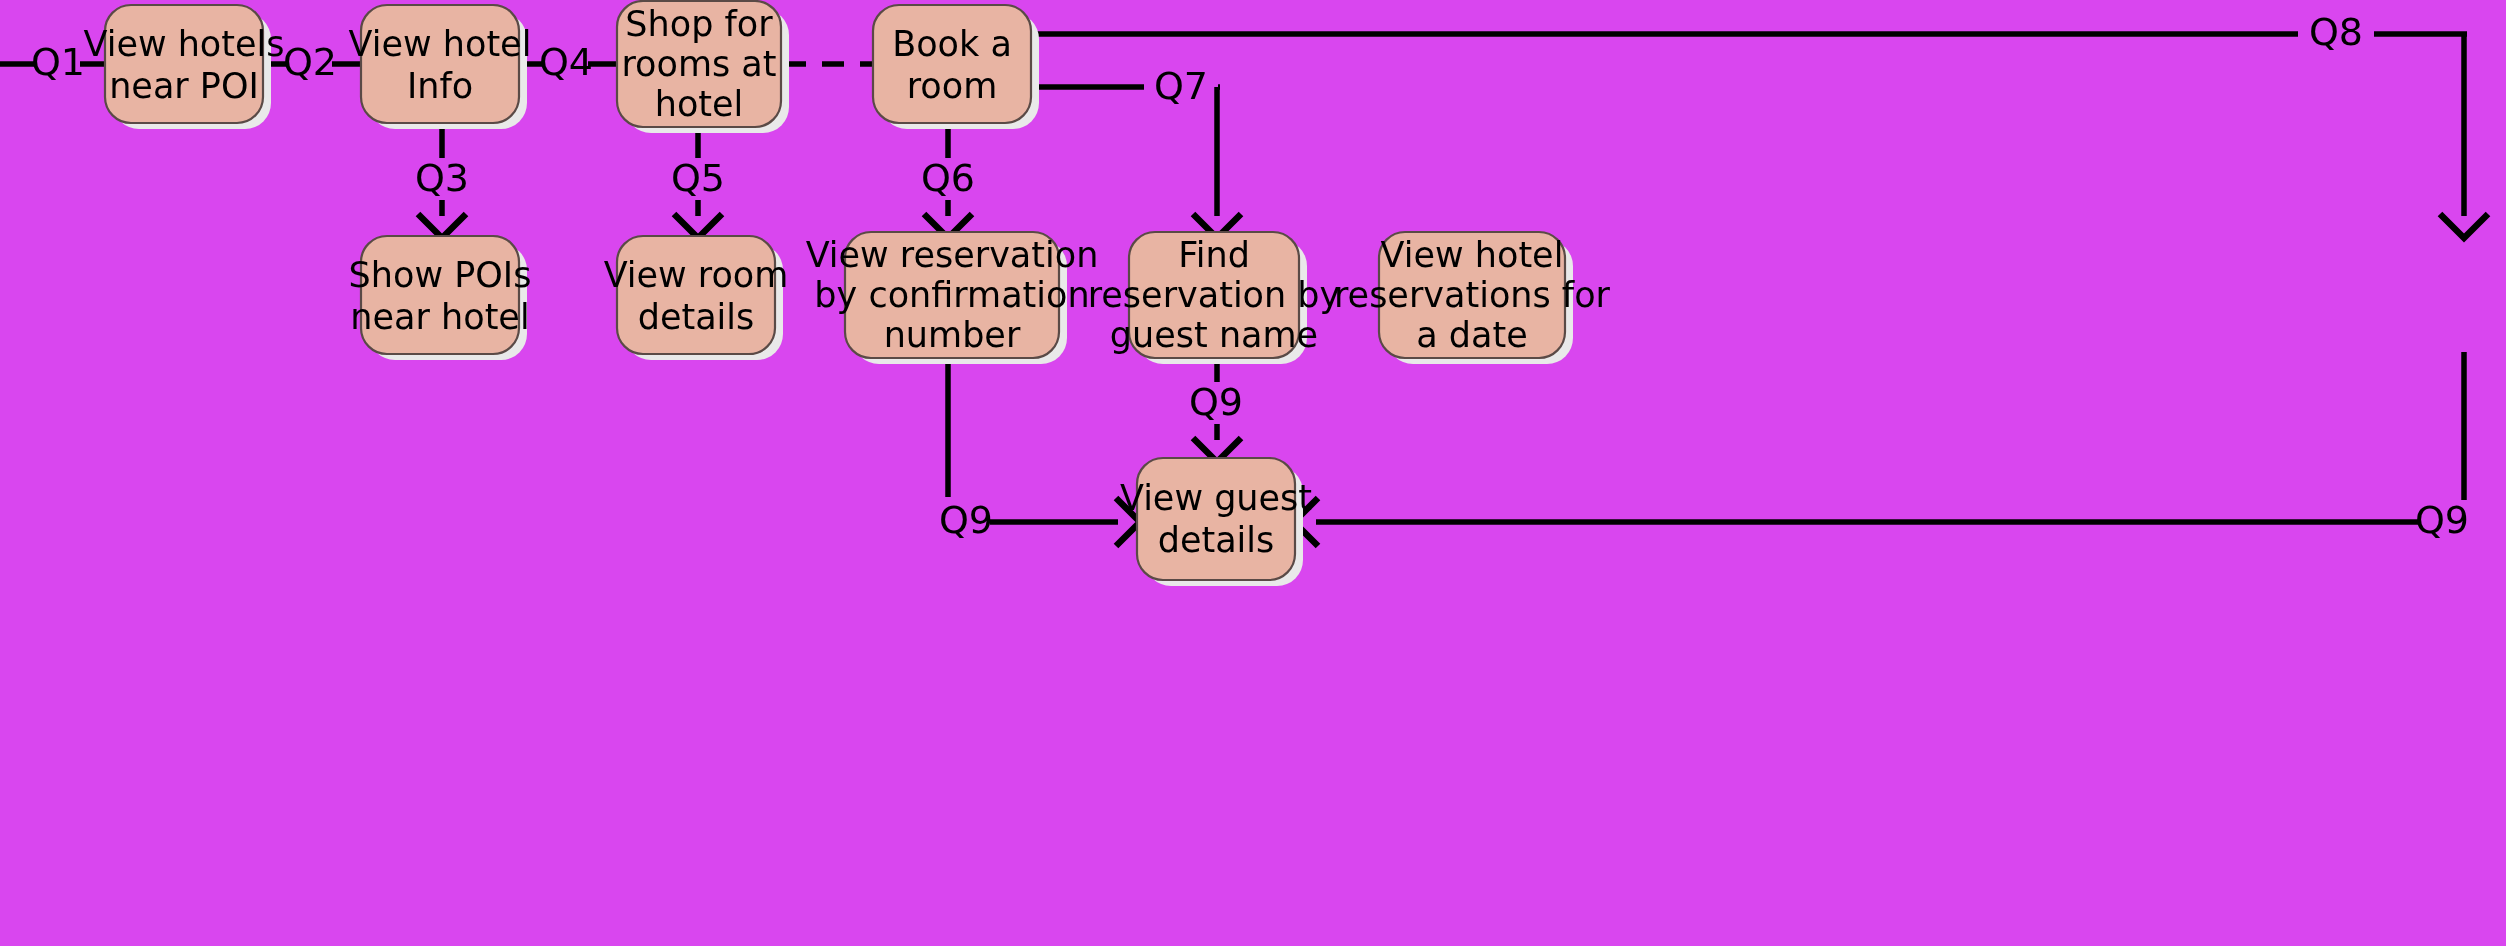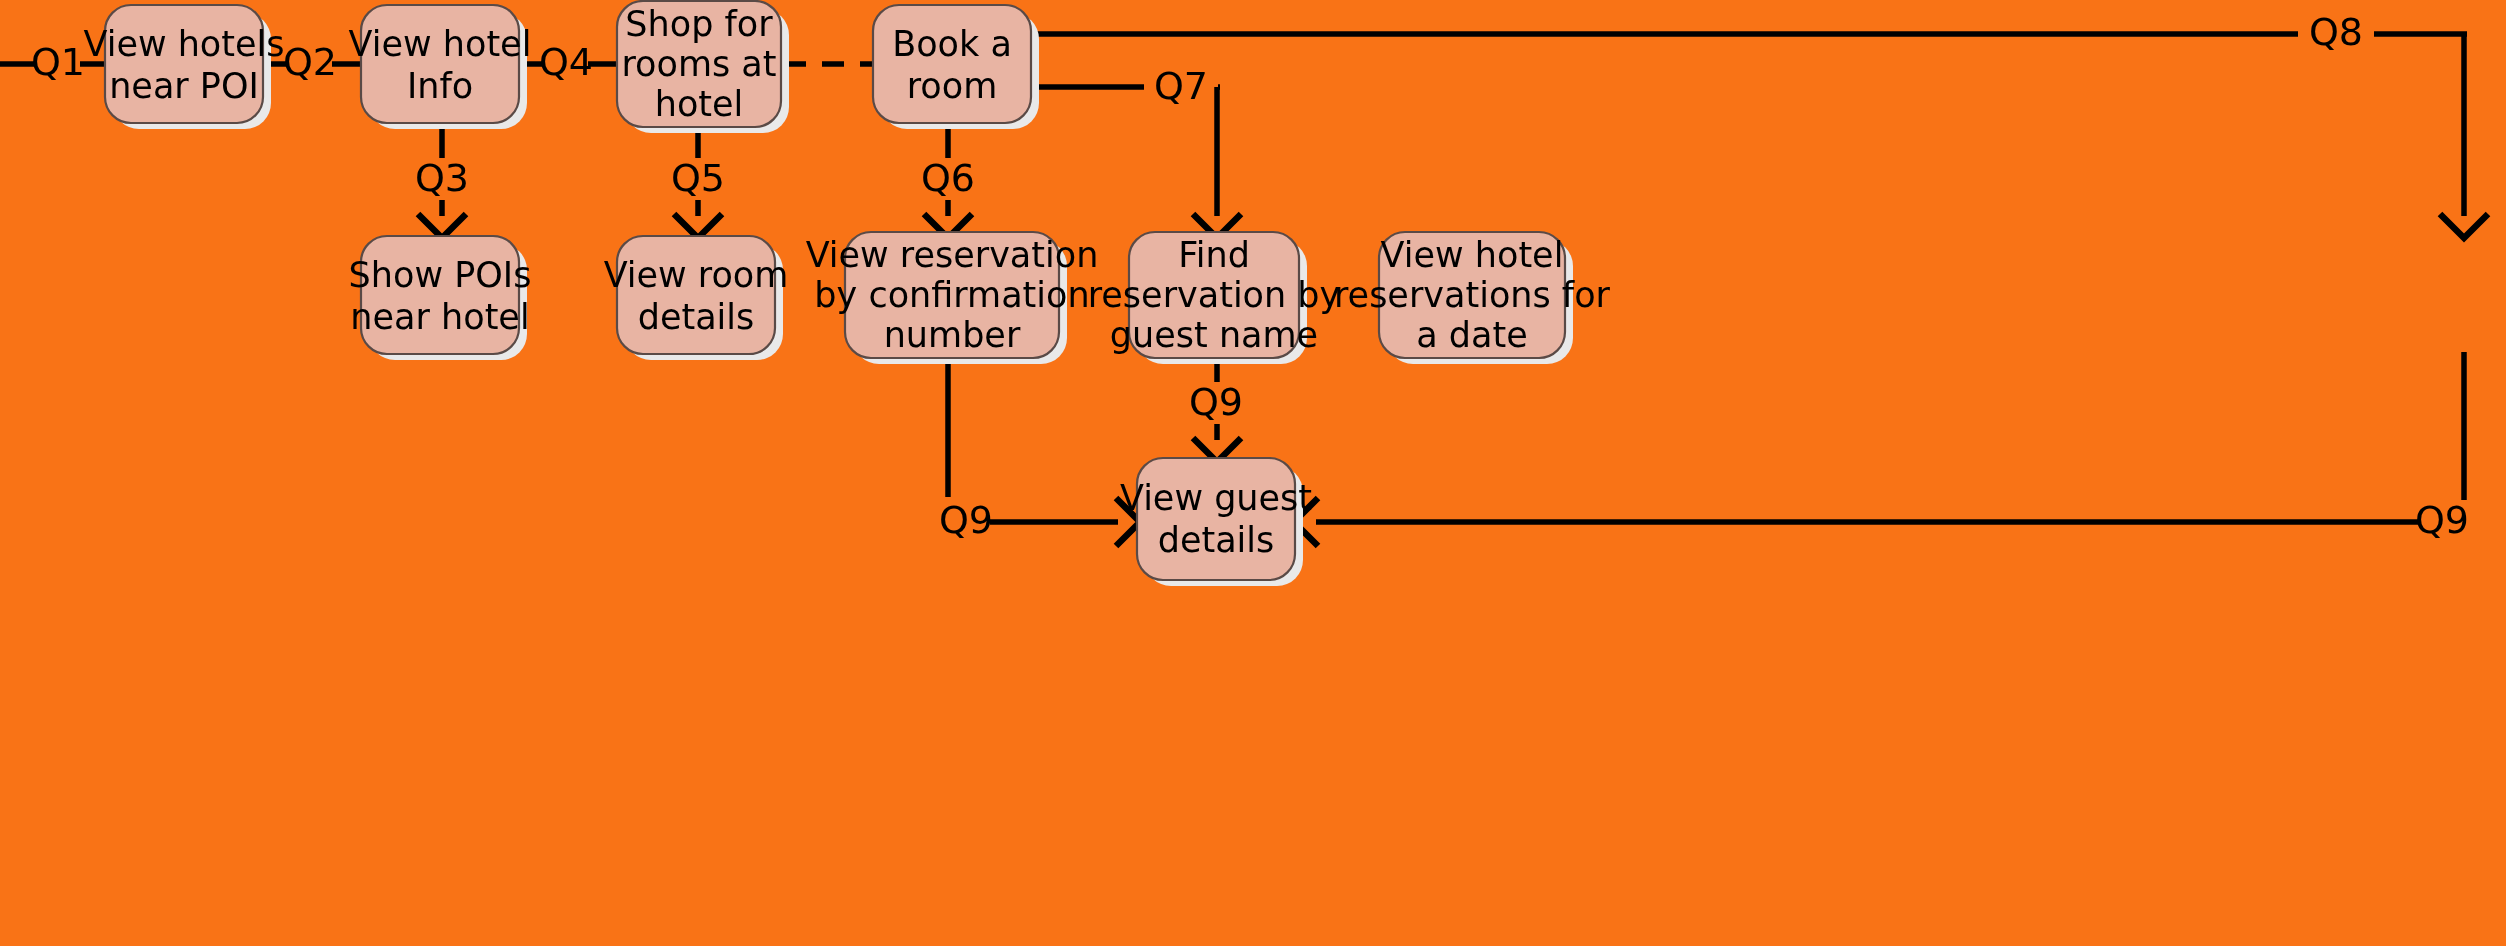--- a/index.html
+++ b/index.html
@@ -7,21 +7,21 @@
     padding: 0;
     background: #ffffff;
   }
   body {
     font-family: "Liberation Sans", sans-serif;
   }
   #canvas {
     position: relative;
     width: 2506px;
     height: 946px;
-    background: #f97316;
+    background: #d946ef;
     overflow: hidden;
   }
   #diagram-svg {
     position: absolute;
     top: 0;
     left: 0;
     width: 2506px;
     height: 946px;
   }
   .node-rect {

